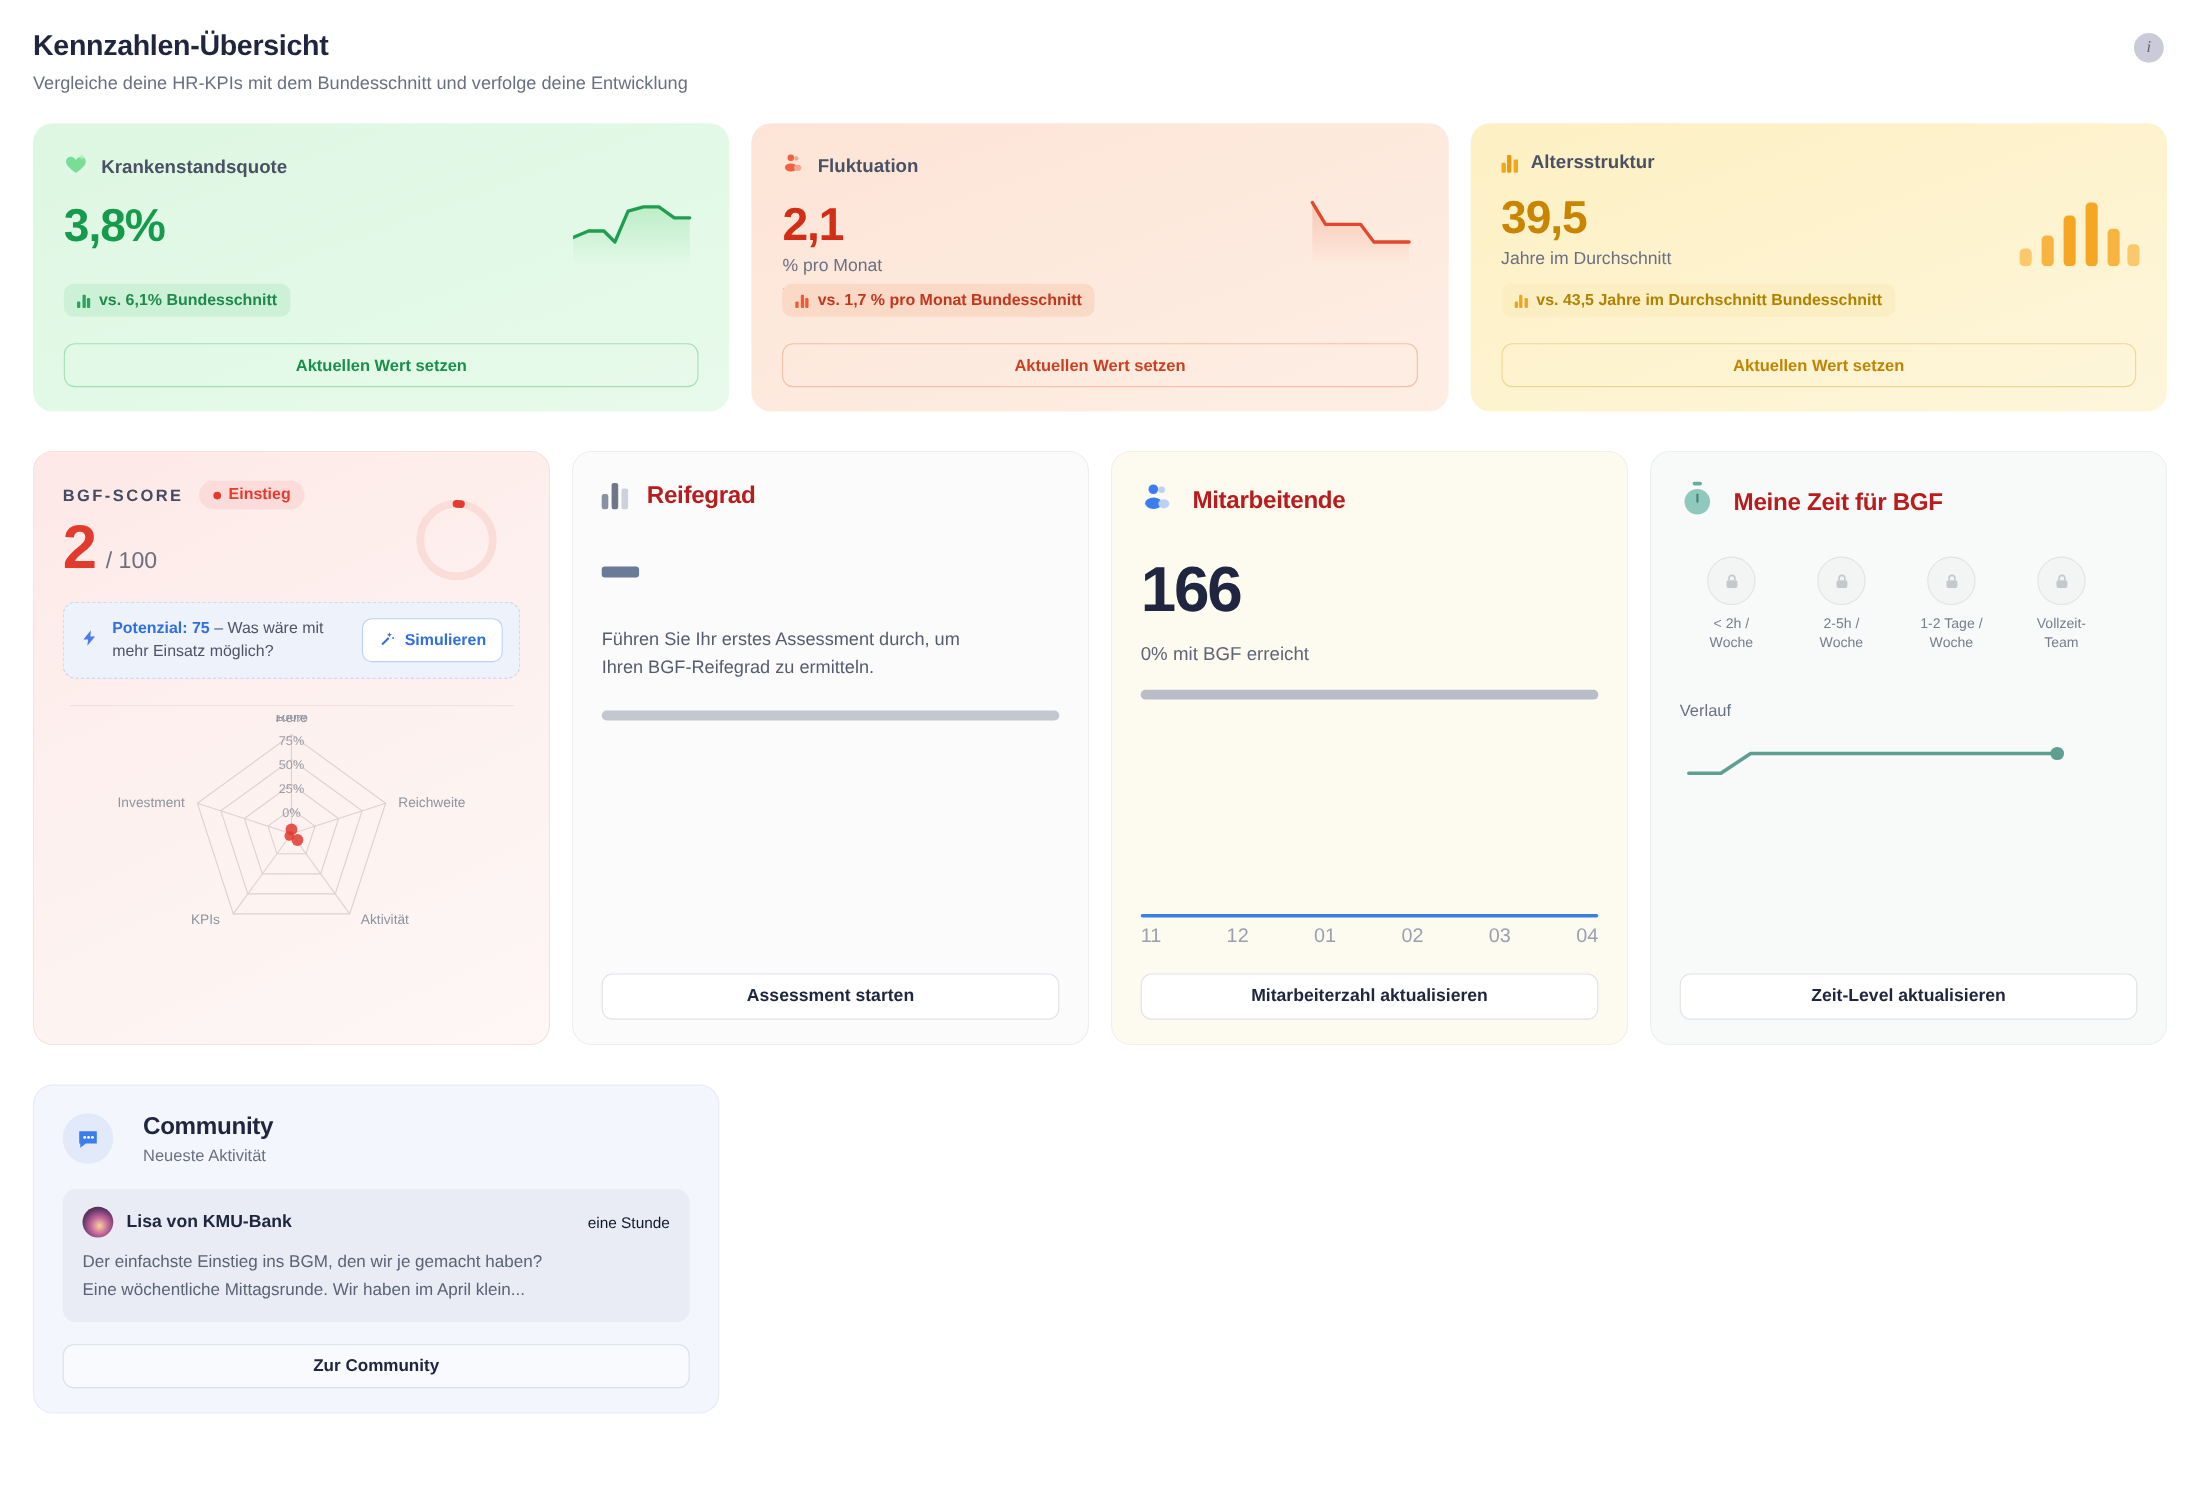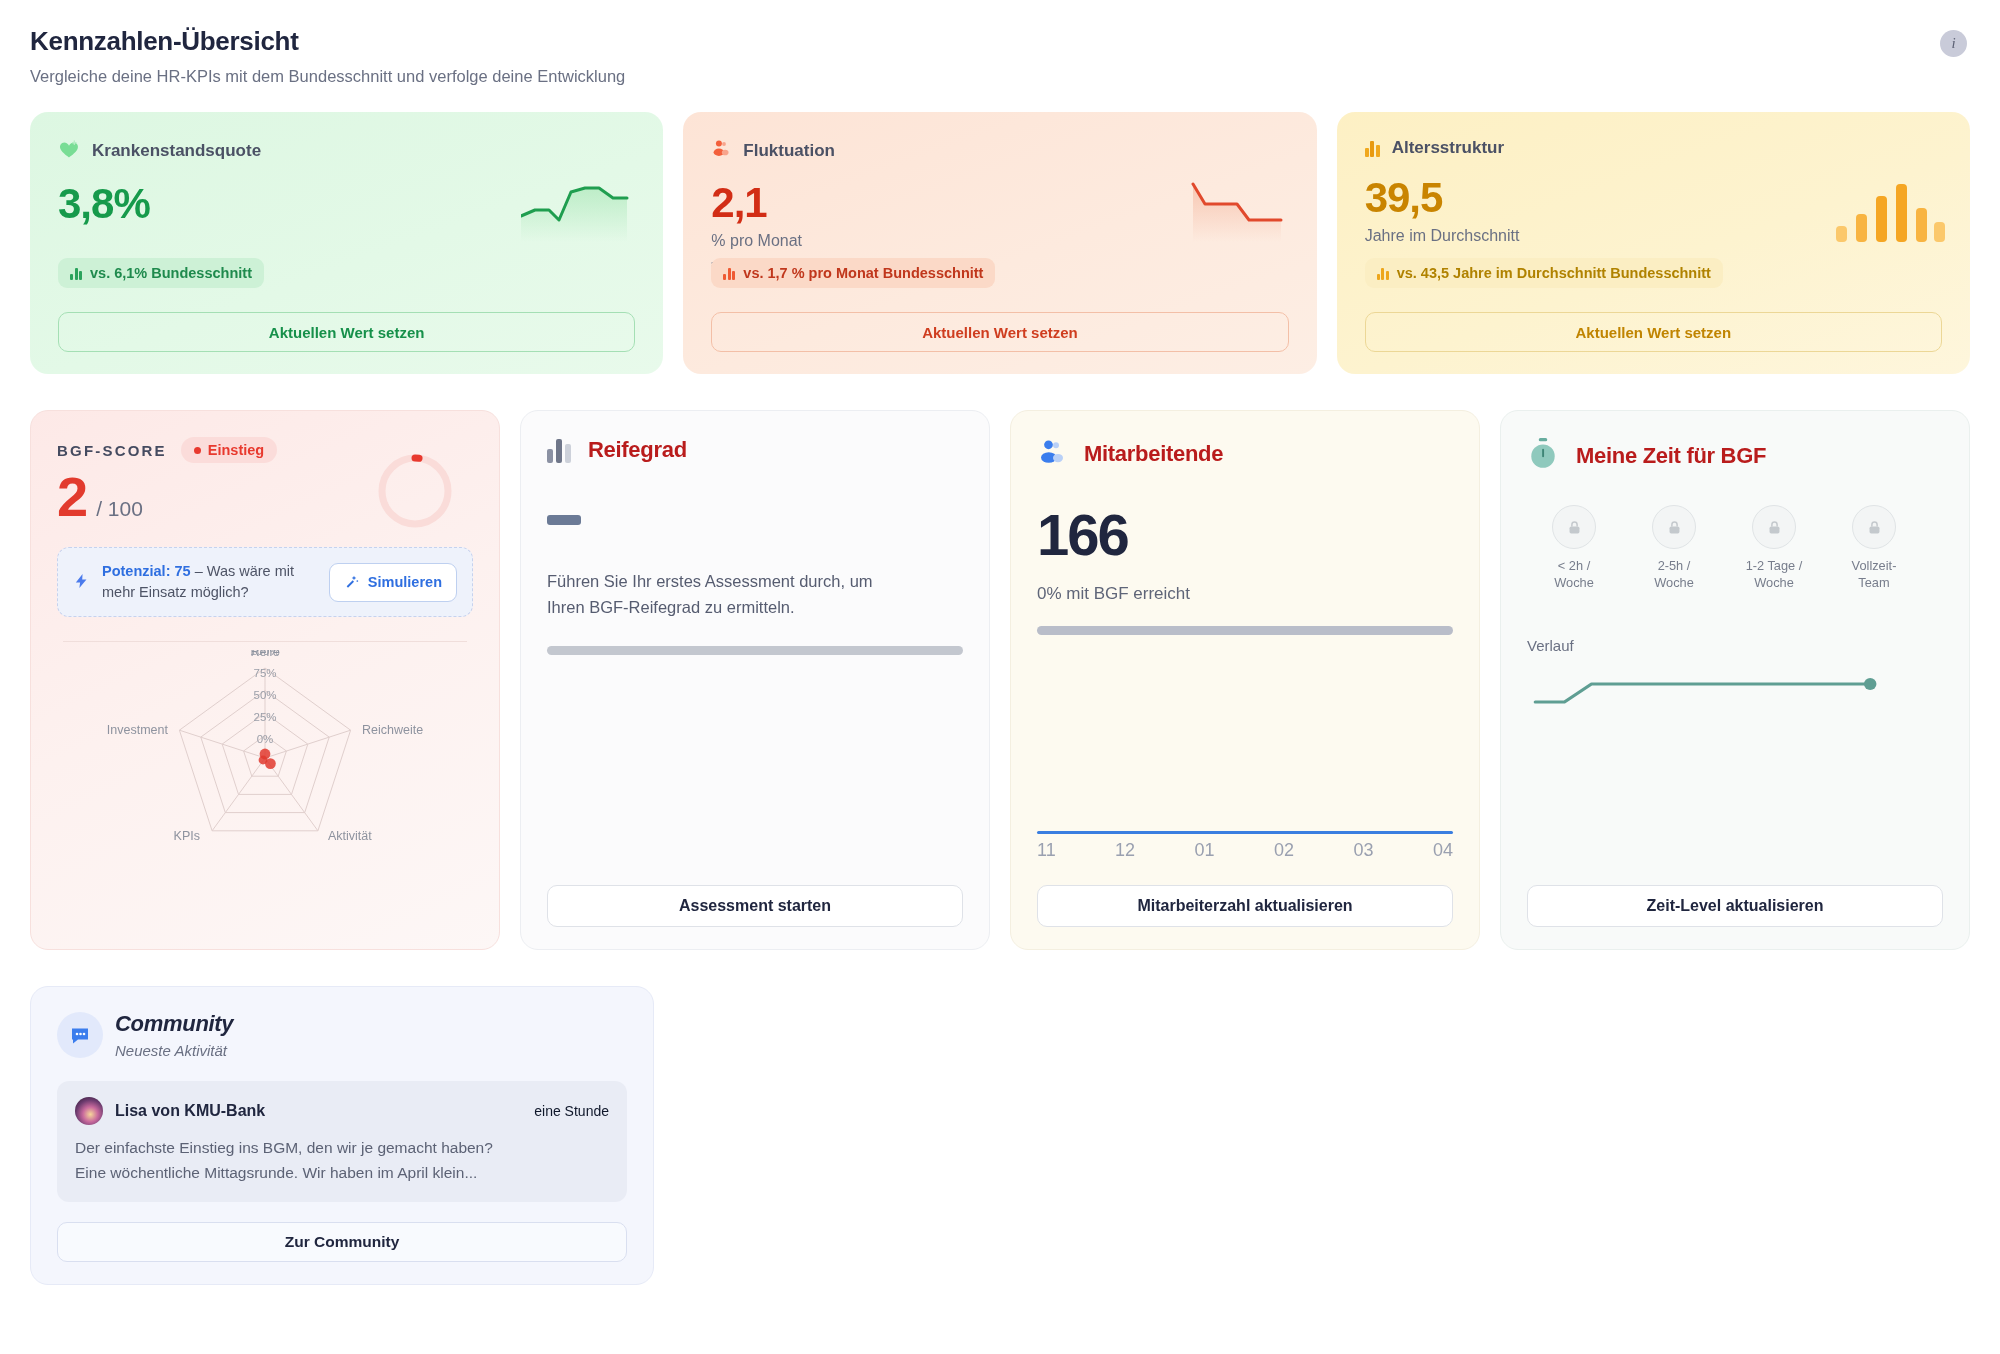--- a/index.html
+++ b/index.html
@@ -151,21 +151,21 @@
   }
   .level-label { font-size: 12.8px; color: #777d8c; margin-top: 9px; line-height: 1.3; }
   .verlauf-label { font-size: 15px; color: #6a7083; margin-top: 46px; }
   .verlauf-chart { width: 100%; height: 95px; margin-top: 4px; }
 
   
   .community {
     width: 624px; border-radius: 18px; background: #f4f6fd;
     border: 1px solid #e6eaf7; padding: 24px 26px 22px 26px; position: relative;
   }
-  .comm-head { display: flex; align-items: center; gap: 12px; font-style: italic; }
+  .comm-head { display: flex; align-items: center; gap: 27px; }
   .comm-avatar-icon {
     width: 46px; height: 46px; border-radius: 50%; background: #e2e9fb;
     display: flex; align-items: center; justify-content: center;
   }
   .comm-title { font-size: 22px; font-weight: bold; color: #20263f; letter-spacing: -0.3px; }
   .comm-sub { font-size: 15px; color: #6a7083; margin-top: 5px; }
   .post {
     margin-top: 22px; background: #e9ecf5; border-radius: 12px; padding: 16px 18px;
   }
   .post-head { display: flex; align-items: center; gap: 12px; }

